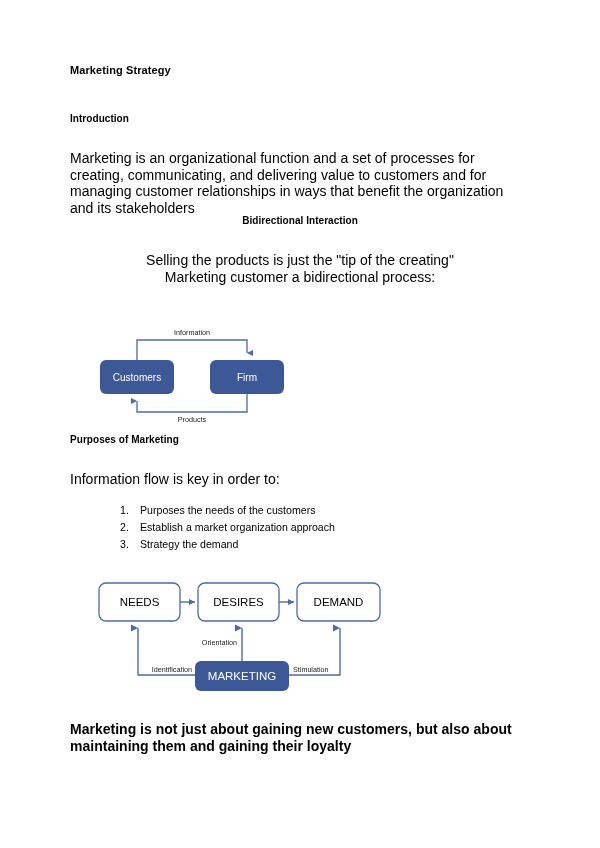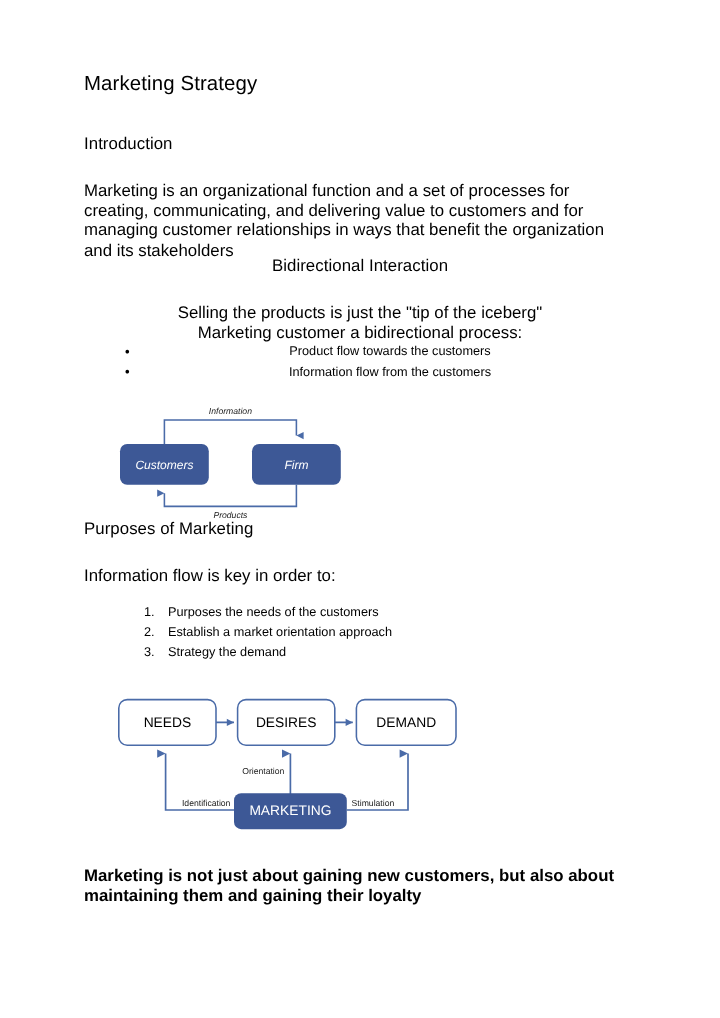--- a/index.html
+++ b/index.html
@@ -22,30 +22,30 @@
     background: #ffffff;
     overflow: hidden;
   }
   .content {
     position: absolute;
     left: 70px;
     top: 60px;
     width: 460px;
   }
   h1.doc-title {
-    font-size: 17px;
-    font-weight: normal;
+    font-size: 11px;
+    font-weight: bold;
     letter-spacing: 0.1px;
     margin: 0 0 0 0;
     padding: 0;
     line-height: 20px;
   }
   h2.section-head {
-    font-size: 14px;
-    font-weight: normal;
+    font-size: 10px;
+    font-weight: bold;
     margin: 0;
     padding: 0;
     line-height: 18px;
     letter-spacing: 0.05px;
   }
   p.body-text {
     font-size: 14px;
     line-height: 16.5px;
     margin: 0;
     padding: 0;
@@ -130,30 +130,26 @@
     <p class="body-text">Marketing is an organizational function and a set of processes for creating, communicating, and delivering value to customers and for managing customer relationships in ways that benefit the organization and its stakeholders</p>
 
   </div>
 
   <div class="content" style="top:212px;text-align:center;">
 
     <h2 class="section-head">Bidirectional Interaction</h2>
 
     <div class="spacer-md"></div>
 
-    <p class="body-text">Selling the products is just the "tip of the iceberg"</p>
+    <p class="body-text">Selling the products is just the "tip of the creating"</p>
     <p class="body-text">Marketing customer a bidirectional process:</p>
 
-    <ul class="bullets">
-      <li>Product flow towards the customers</li>
-      <li>Information flow from the customers</li>
-    </ul>
-  </div>
-
-  <div class="diagram" style="left:92px; top:336px;font-style:italic;">
+  </div>
+
+  <div class="diagram" style="left:92px; top:326px;">
     <svg width="260" height="104" viewBox="0 0 260 104">
       <defs>
         <marker id="arrDown" markerWidth="8" markerHeight="8" refX="4" refY="7" orient="auto" markerUnits="userSpaceOnUse">
           <path d="M1,1 L7,1 L4,7 Z" fill="#4a6ba8"></path>
         </marker>
         <marker id="arrUp" markerWidth="8" markerHeight="8" refX="4" refY="7" orient="auto" markerUnits="userSpaceOnUse">
           <path d="M1,1 L7,1 L4,7 Z" fill="#4a6ba8"></path>
         </marker>
       </defs>
 
@@ -176,21 +172,21 @@
     <h2 class="section-head">Purposes of Marketing</h2>
 
     <div class="spacer-md"></div>
 
     <p class="body-text">Information flow is key in order to:</p>
 
     <div class="spacer-sm"></div>
 
     <ol class="numbers">
       <li>Purposes the needs of the customers</li>
-      <li>Establish a market orientation approach</li>
+      <li>Establish a market organization approach</li>
       <li>Strategy the demand</li>
     </ol>
   </div>
 
   <div class="diagram" style="left:92px; top:578px;">
     <svg width="300" height="120" viewBox="0 0 300 120">
       <defs>
         <marker id="arrR2" markerWidth="8" markerHeight="8" refX="7" refY="4" orient="auto" markerUnits="userSpaceOnUse">
           <path d="M1,1 L7,4 L1,7 Z" fill="#4a6ba8"></path>
         </marker>

